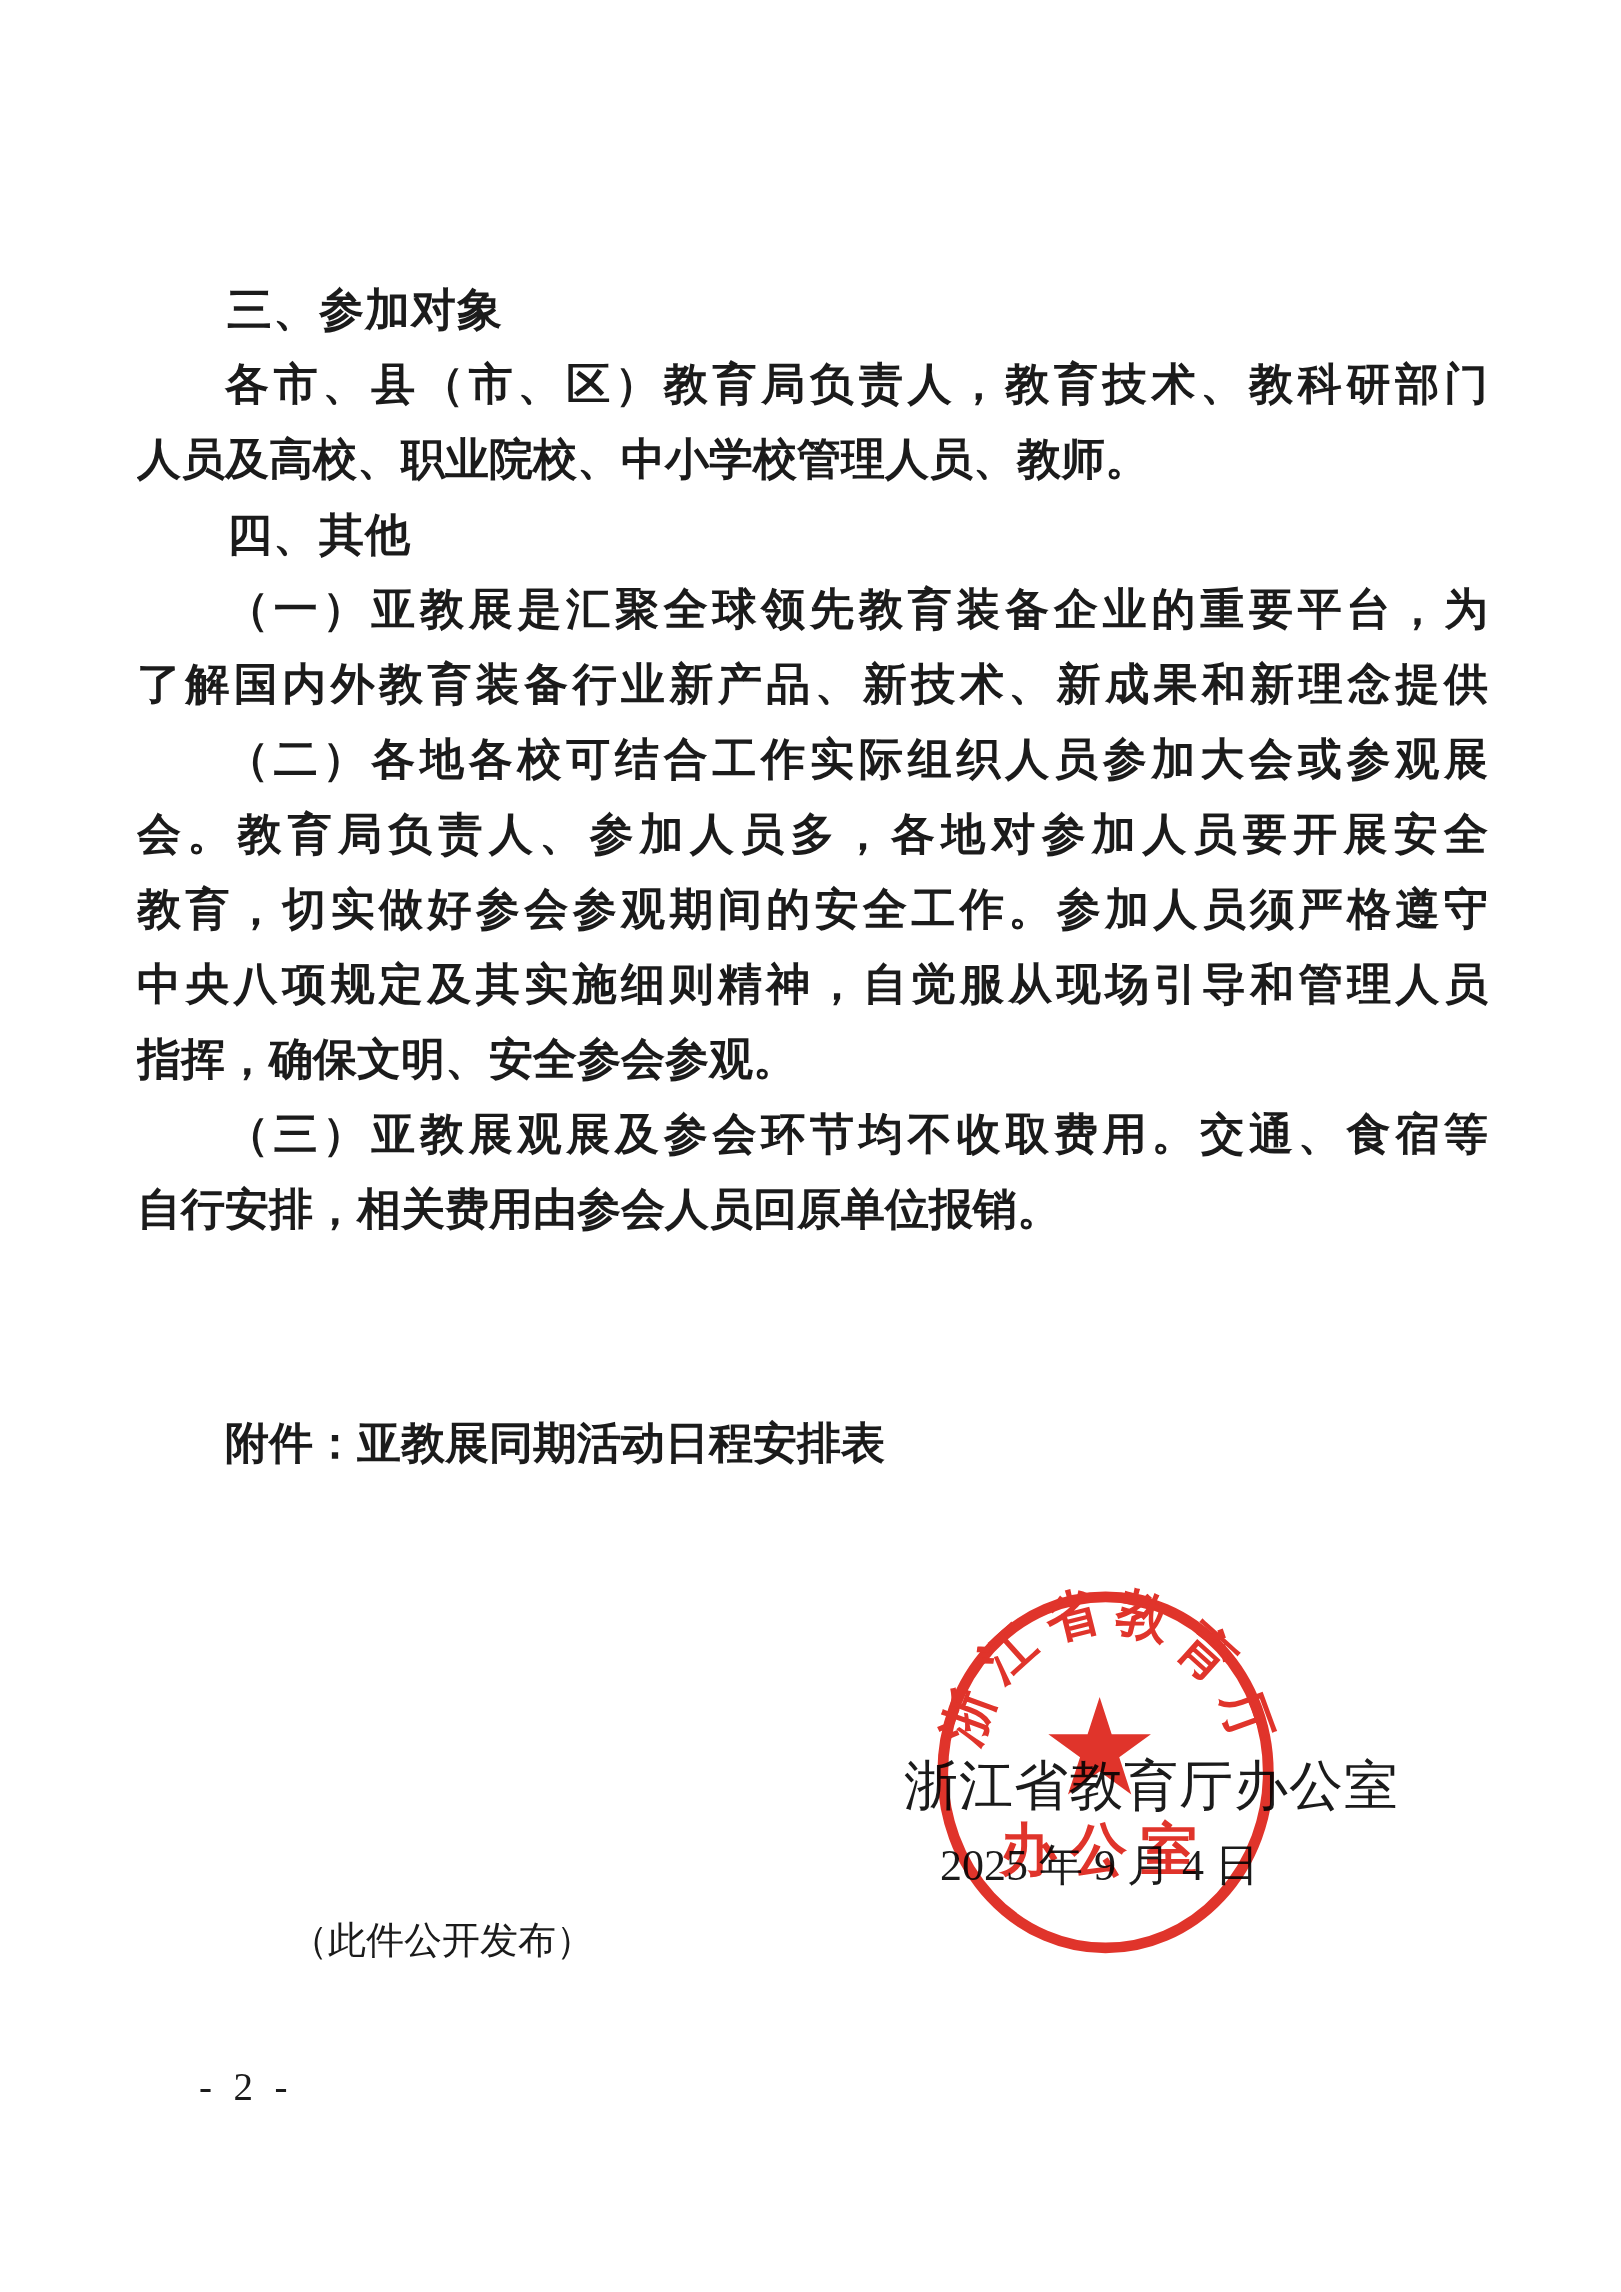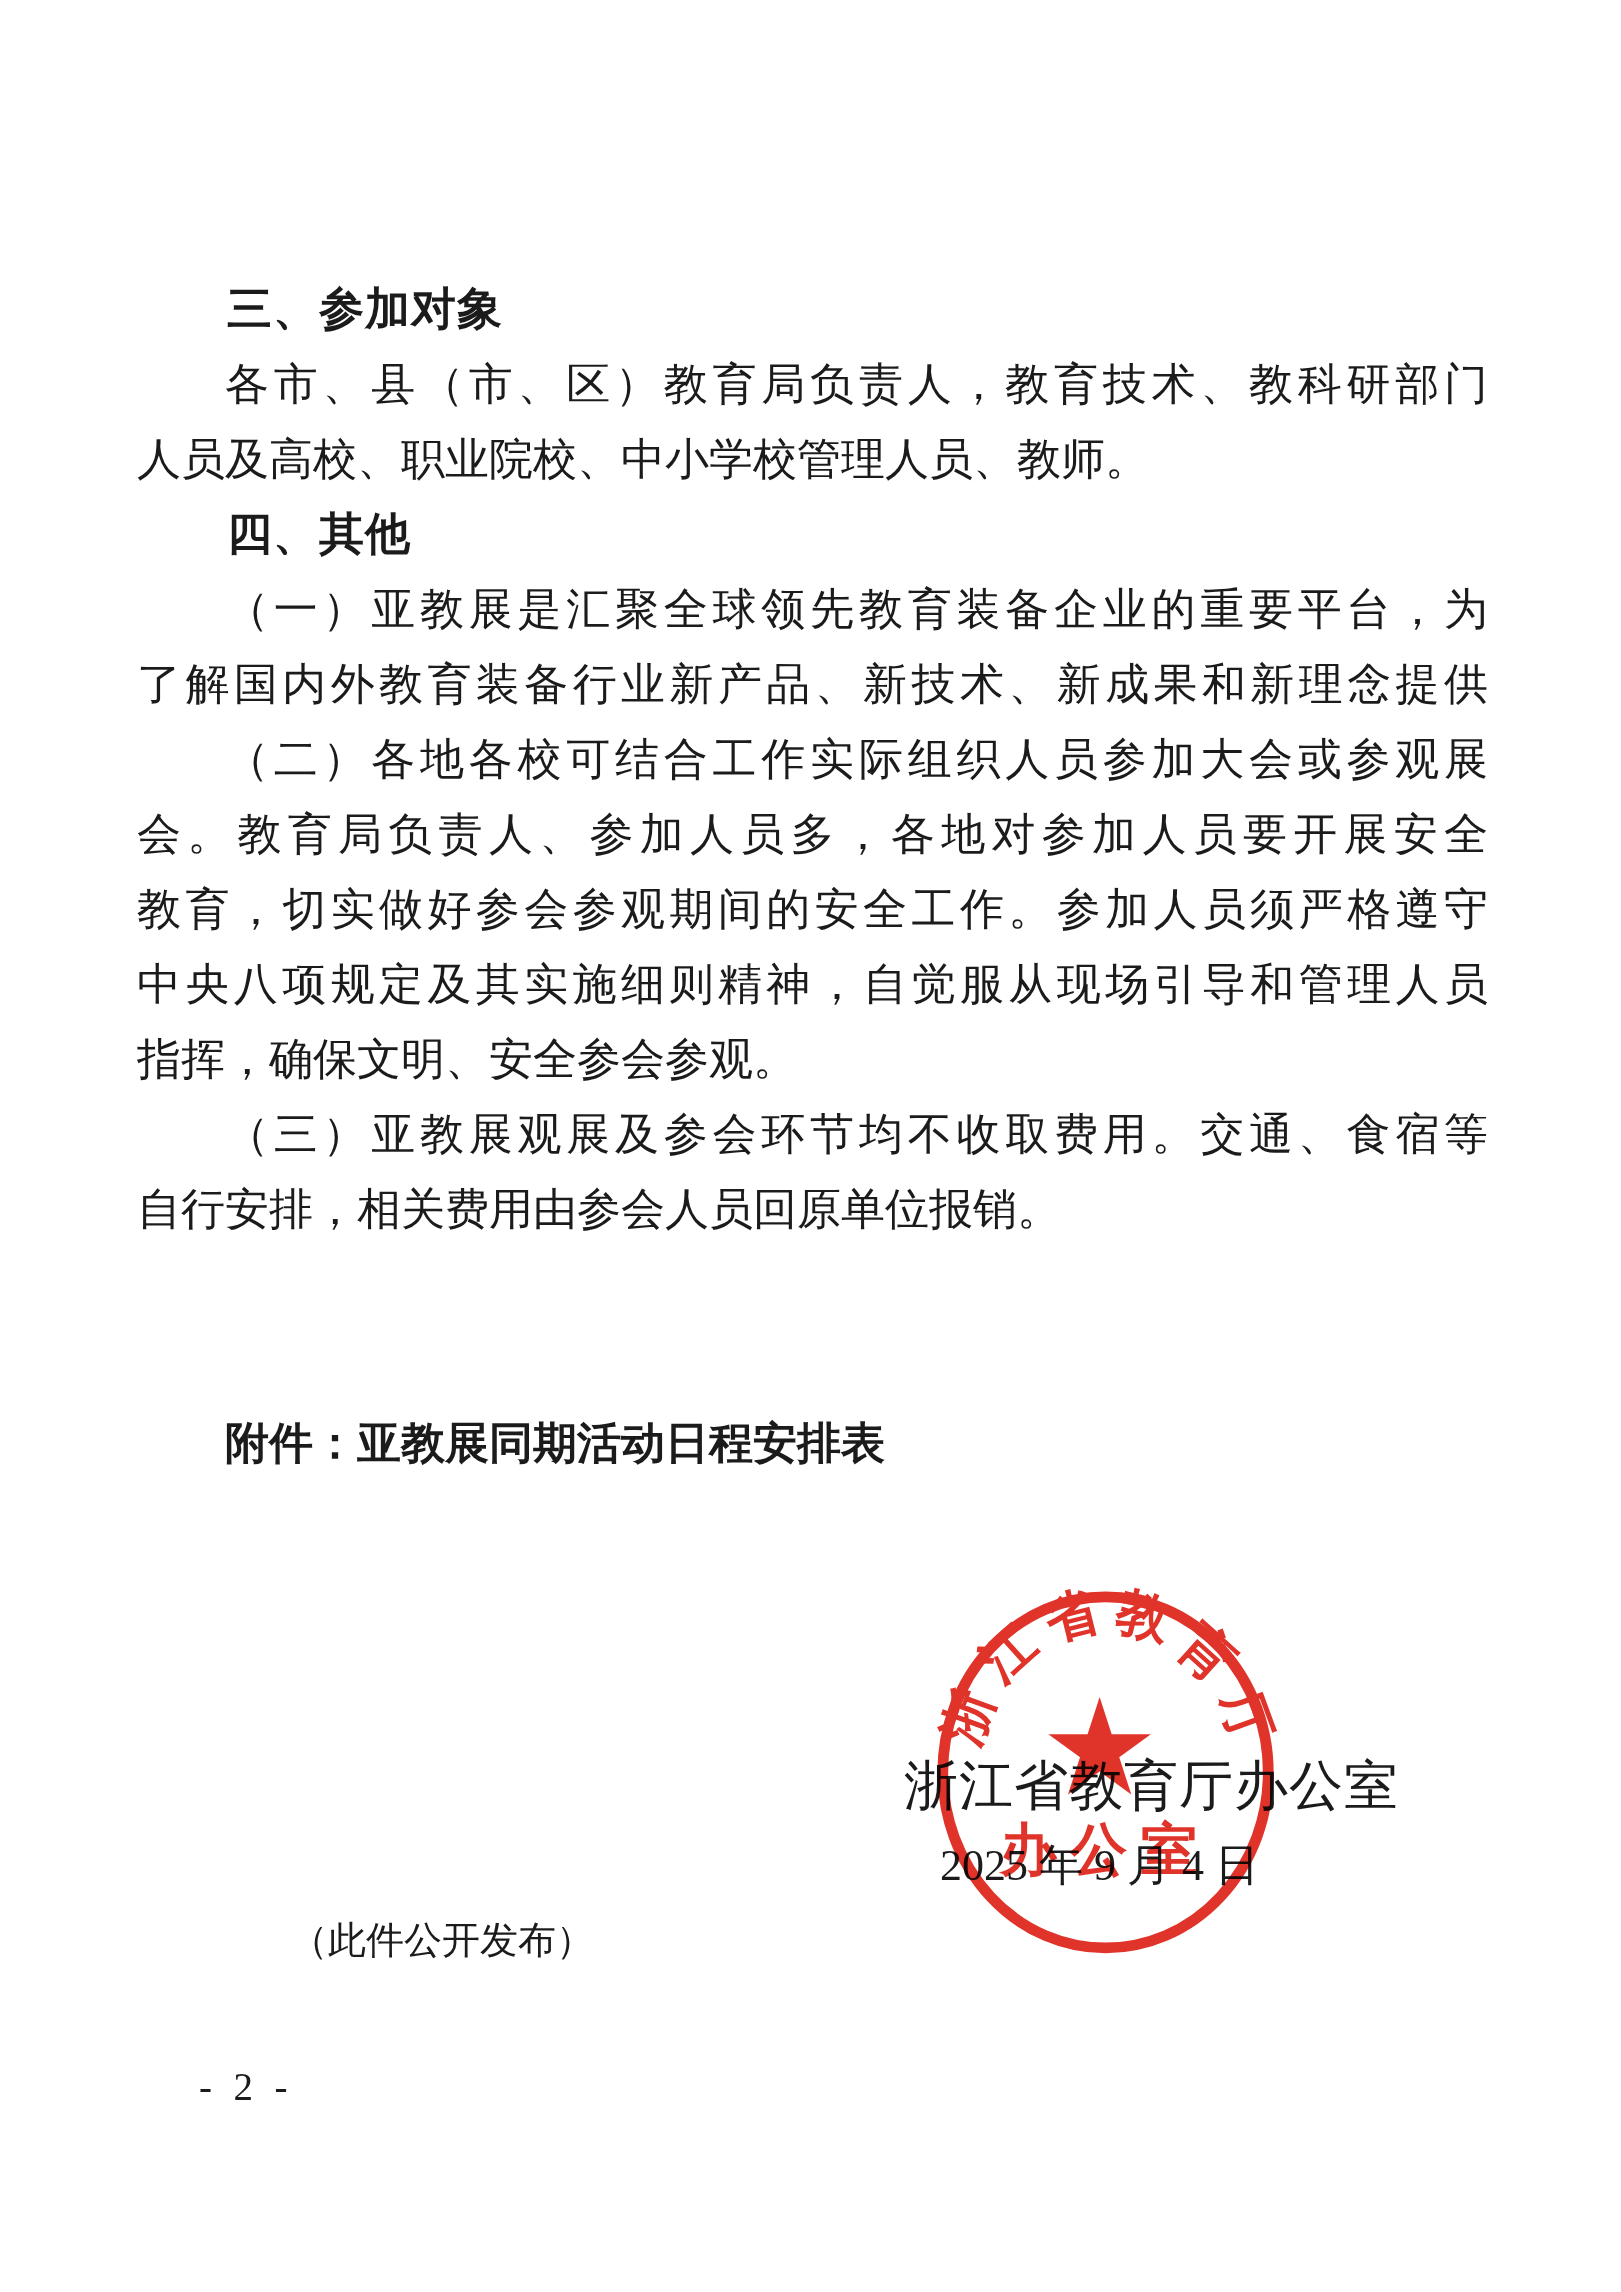--- a/index.html
+++ b/index.html
@@ -13,36 +13,37 @@
     font-family: "Liberation Serif", "DejaVu Serif", serif;
     color: #1b1b1b;
   }
   .doc {
     position: absolute;
     left: 137px;
     top: 272px;
     width: 1351px;
   }
   .heading {
-    font-family: Liberation Serif, serif;
+    font-family: Liberation Sans, sans-serif;
     font-weight: 700;
     font-size: 45px;
     line-height: 75px;
     text-indent: 2em;
     letter-spacing: 1px;
     white-space: nowrap;
   }
   .ln {
     font-size: 44px;
     line-height: 75px;
     text-align: justify;
     text-align-last: justify;
     text-justify: inter-character;
     height: 75px;
     overflow: hidden;
+    font-weight: bold;
   }
   .ln.first { text-indent: 2em; }
   .ln.last  { text-align-last: left; }
   .attachment {
     margin-top: 159px;
     font-size: 44px;
     line-height: 75px;
     text-indent: 2em;
     white-space: nowrap;
     font-weight: bold;

